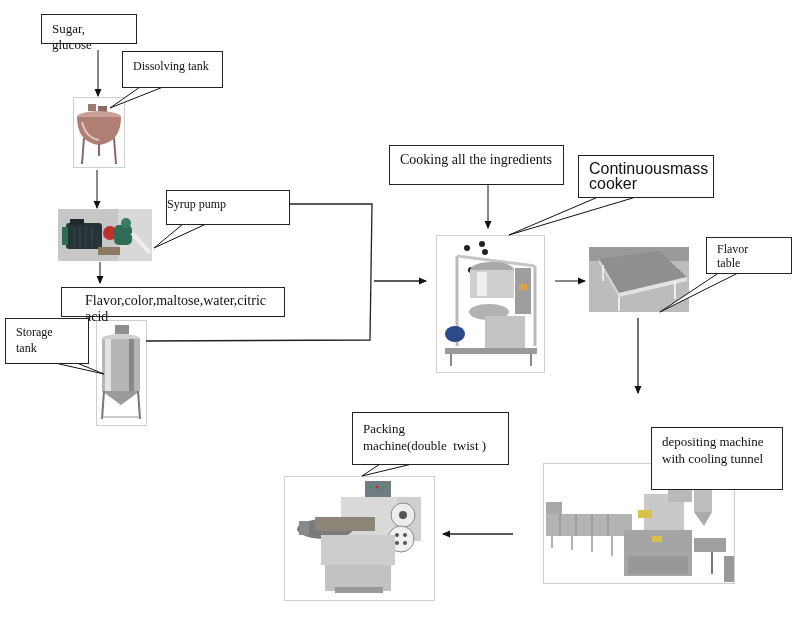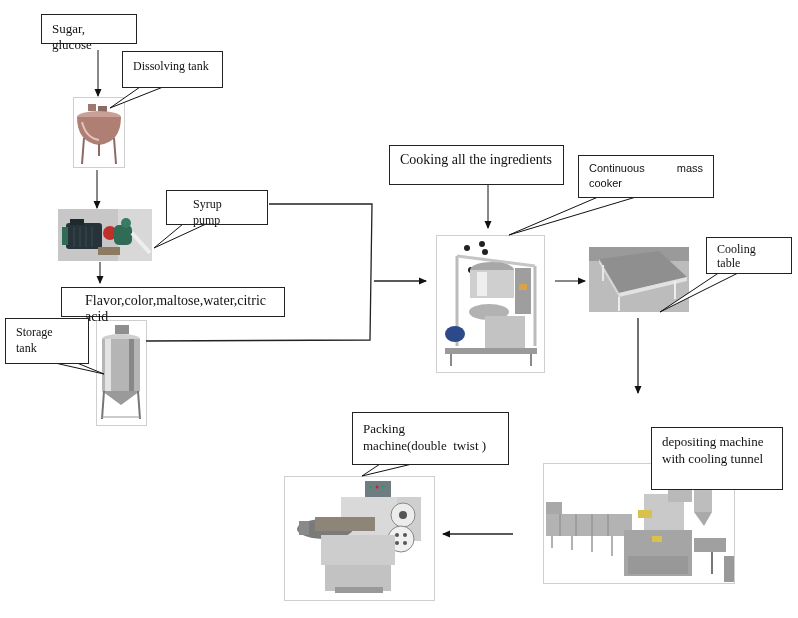--- a/index.html
+++ b/index.html
@@ -1,18 +1,18 @@
 <!DOCTYPE html>
 <html><head>
 <meta charset="utf-8">
 <style>
   html,body{margin:0;padding:0;background:#fff;}
   body{width:798px;height:618px;position:relative;overflow:hidden;font-family:"Liberation Serif","DejaVu Serif",serif;color:#111;}
   .box{position:absolute;background:#fff;border:1px solid #222;box-sizing:border-box;font-size:13px;line-height:16px;padding:4px 8px;}
-  .box.sans{font-family:"Liberation Sans","DejaVu Sans",sans-serif;font-size:11px;line-height:15px;}
+  .box.sans{font-family:"Liberation Sans","DejaVu Sans",sans-serif;font-size:16px;line-height:15px;}
   .photo{position:absolute;border:1px solid #cfcfcf;box-sizing:border-box;background:#f7f7f7;overflow:hidden;}
   svg.layer{position:absolute;left:0;top:0;width:798px;height:618px;pointer-events:none;}
   .caption{white-space:pre-wrap;}
 </style>
 </head>
 <body>
 
 <div class="photo" style="left:73px;top:97px;width:52px;height:71px;background:#fff;">
   <svg width="50" height="69" viewBox="0 0 50 69">
     <rect x="14" y="6" width="8" height="7" fill="#9c7a72"></rect>
@@ -180,21 +180,21 @@
 </svg>
 
 <div class="box" style="left:41px;top:14px;width:96px;height:30px;padding:6px 10px;">
   <span>Sugar, glucose</span>
 </div>
 
 <div class="box" style="left:122px;top:51px;width:101px;height:37px;font-size:12px;padding:6px 10px;">
   <span>Dissolving tank</span>
 </div>
 
-<div class="box" style="left:166px;top:190px;width:102px;height:35px;font-size:12px;padding:5px 26px;">
+<div class="box" style="left:166px;top:190px;width:124px;height:35px;font-size:12px;padding:5px 0;">
   <span>Syrup pump</span>
 </div>
 
 <div class="box" style="left:61px;top:287px;width:224px;height:30px;font-size:14px;padding:5px 23px;">
   <span>Flavor,color,maltose,water,citric acid</span>
 </div>
 
 <div class="box" style="left:5px;top:318px;width:84px;height:46px;font-size:12px;padding:5px 10px;">
   <span class="caption">Storage
 tank</span>
@@ -206,21 +206,21 @@
 
 <div class="box sans" style="left:578px;top:155px;width:136px;height:43px;padding:5px 10px;">
   <div style="display:flex;justify-content:space-between;">
     <span>Continuous</span>
     <span>mass</span>
   </div>
   <div>cooker</div>
 </div>
 
 <div class="box" style="left:706px;top:237px;width:86px;height:37px;font-size:12px;line-height:14px;padding:4px 10px;">
-  <span class="caption">Cooling
+  <span class="caption">Flavor
 table</span>
 </div>
 
 <div class="box" style="left:651px;top:427px;width:132px;height:63px;font-size:13px;line-height:17px;padding:5px 10px;">
   <span class="caption">depositing machine
 with cooling tunnel</span>
 </div>
 
 <div class="box" style="left:352px;top:412px;width:157px;height:53px;font-size:13px;line-height:17px;padding:7px 10px;">
   <span class="caption">Packing

